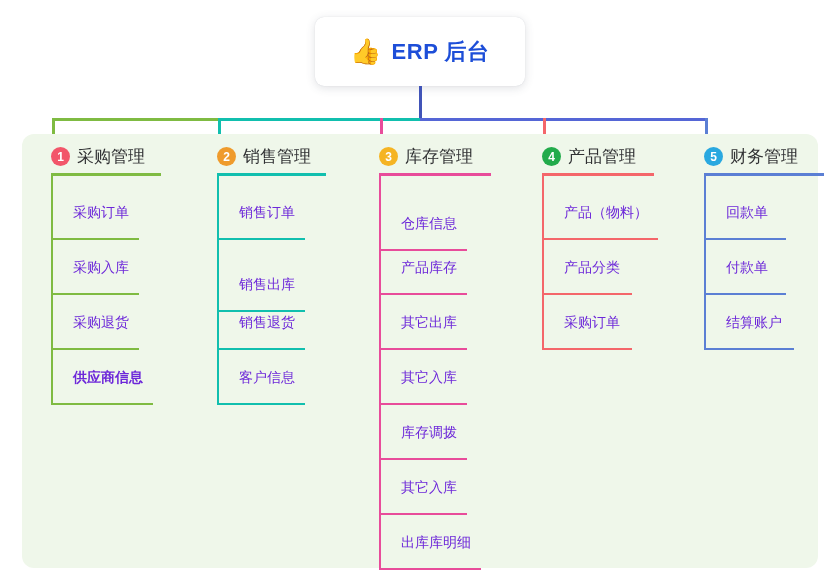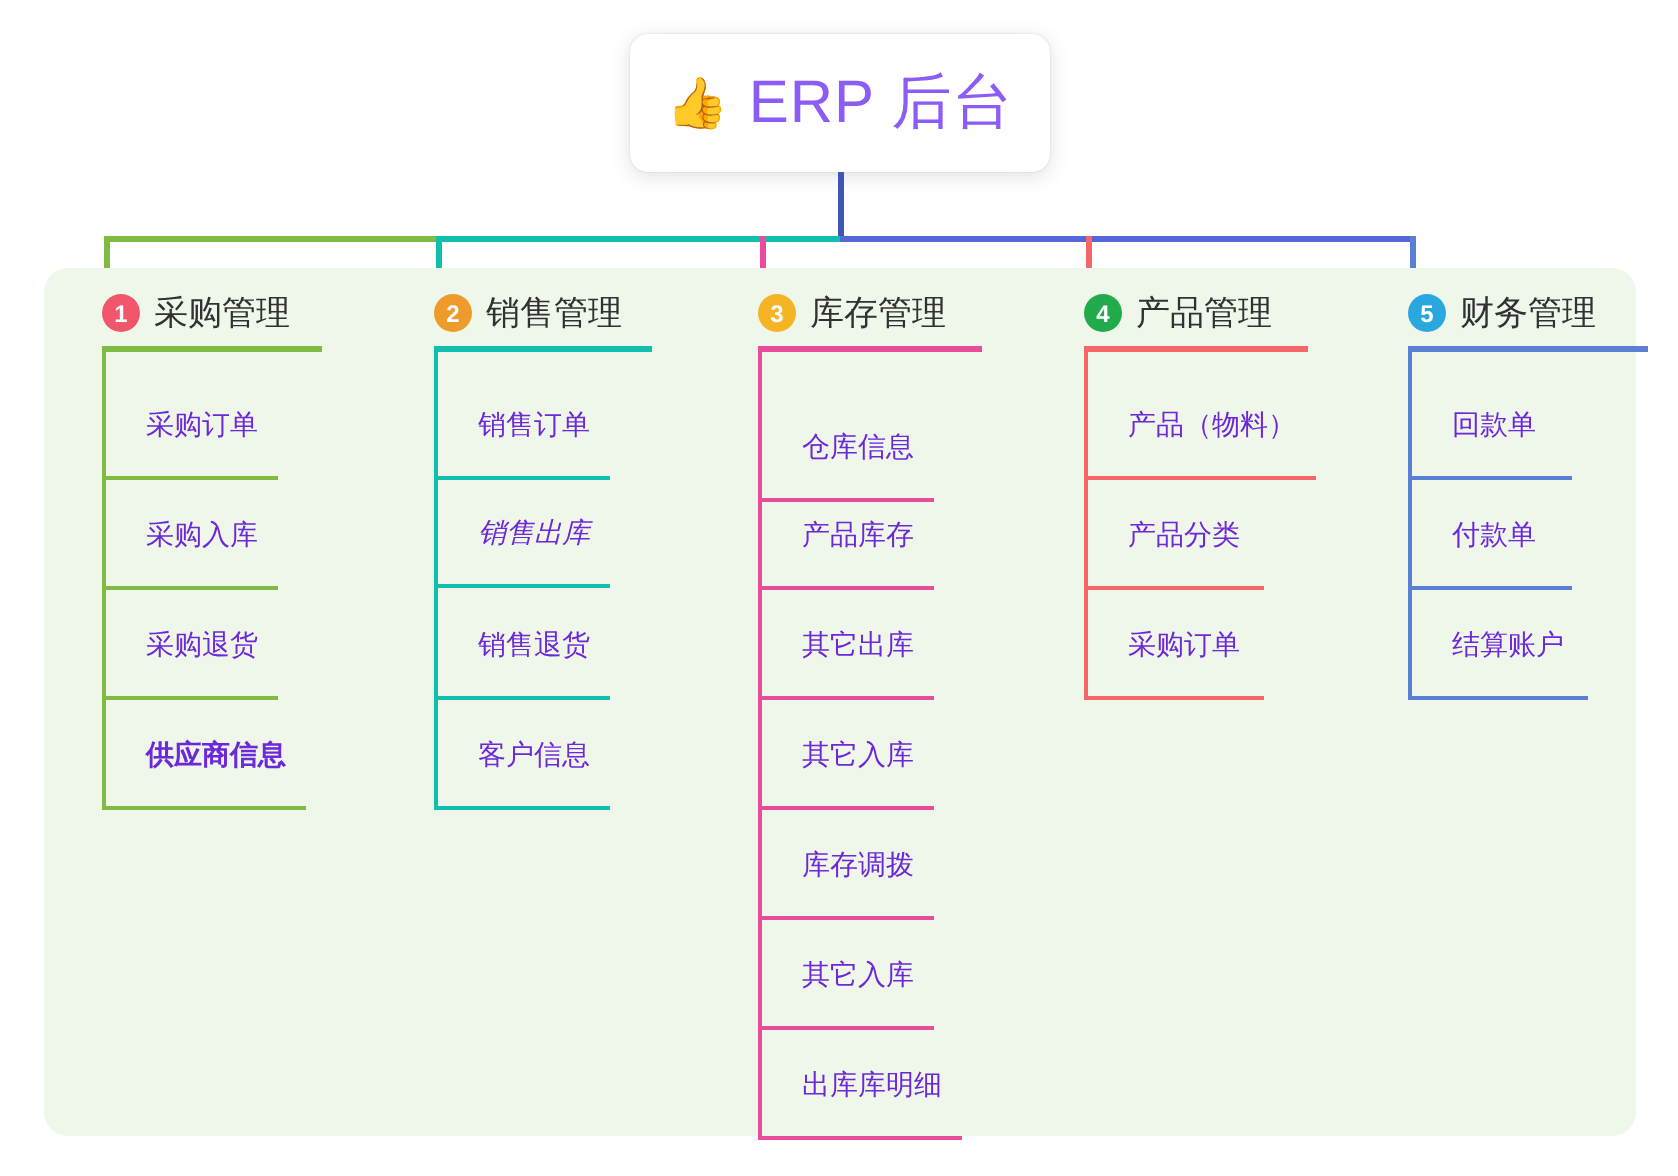--- a/index.html
+++ b/index.html
@@ -17,21 +17,21 @@
     position:absolute;
     left:315px;top:17px;width:210px;height:69px;
     background:#ffffff;
     border-radius:9px;
     box-shadow:0 2px 10px rgba(60,70,90,.16), 0 0 1px rgba(60,70,90,.20);
     display:flex;align-items:center;justify-content:center;
     box-sizing:border-box;
   }
   .root-inner{display:flex;align-items:center;gap:10px;}
   .root-emoji{font-size:25px;line-height:1;font-family:"DejaVu Sans",sans-serif;}
-  .root-title{font-size:30px;color:#8b5cf6;letter-spacing:.5px;white-space:nowrap;}
+  .root-title{font-size:22px;color:#1d4ed8;letter-spacing:.5px;white-space:nowrap;font-weight:bold;}
 
   
   .ln{position:absolute;}
   .v{width:3px;}
   .h{height:3px;}
 
   
   .panel{
     position:absolute;
     left:22px;top:134px;width:796px;height:434px;
@@ -123,21 +123,21 @@
           <div class="col-head">
             <span class="badge" style="background: rgb(239, 155, 44);">2</span>
             <span class="col-title">销售管理</span>
           </div>
           <div class="col-rule" style="width: 109px; background: rgb(17, 191, 174);"></div>
           <div class="spine" style="height: 232px; background: rgb(17, 191, 174);"></div>
           <div class="item" style="top: 58px; width: 92px;">
             <div class="item-label">销售订单</div>
             <div class="item-rule" style="width: 88px; background: rgb(17, 191, 174);"></div>
           </div>
-          <div class="item" style="top: 112px; width: 92px; font-style: italic;">
+          <div class="item" style="top: 130px; width: 92px;">
             <div class="item-label">销售出库</div>
             <div class="item-rule" style="width: 88px; background: rgb(17, 191, 174);"></div>
           </div>
           <div class="item" style="top: 168px; width: 92px;">
             <div class="item-label">销售退货</div>
             <div class="item-rule" style="width: 88px; background: rgb(17, 191, 174);"></div>
           </div>
           <div class="item" style="top: 223px; width: 92px;">
             <div class="item-label">客户信息</div>
             <div class="item-rule" style="width: 88px; background: rgb(17, 191, 174);"></div>

